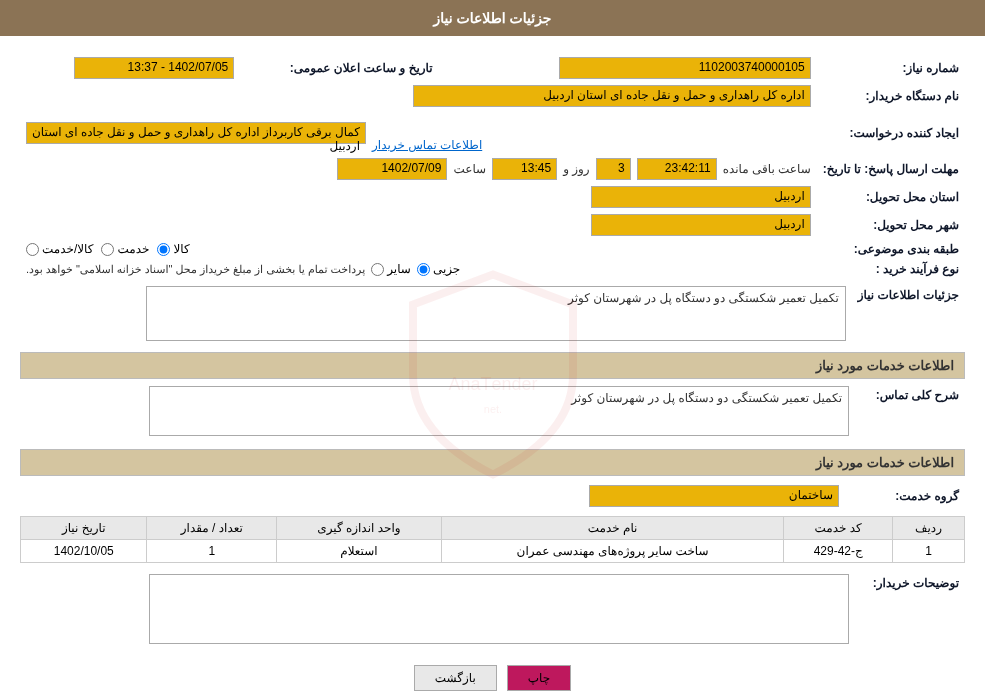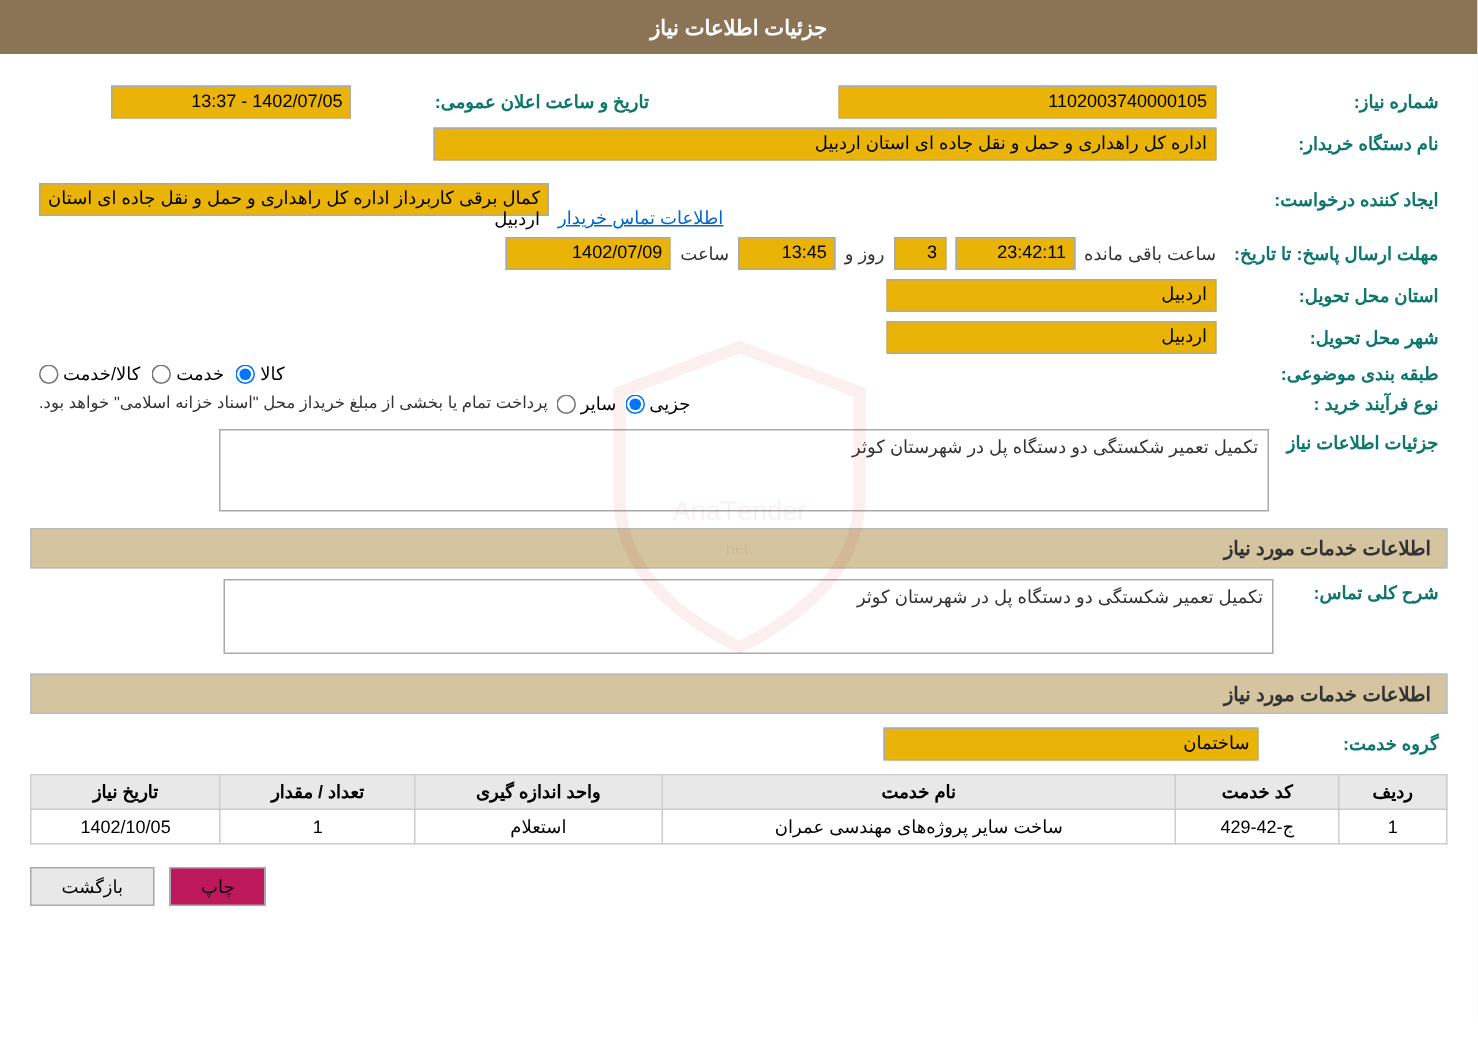--- a/index.html
+++ b/index.html
@@ -38,21 +38,21 @@
     .info-table {
       width: 100%;
       border-collapse: collapse;
     }
     .info-table td {
       padding: 3px 6px;
       vertical-align: middle;
     }
     .label-cell {
       text-align: right;
-      color: #0f766e;
+      color: #0f172a;
       white-space: nowrap;
       width: 120px;
       font-weight: bold;
     }
     .value-cell {
       text-align: right;
     }
     .input-box {
       border: 1px solid #aaa;
       background: #eab308;
@@ -89,21 +89,21 @@
       display: flex;
       align-items: center;
       gap: 3px;
       flex-direction: row-reverse;
     }
     .radio-item input[type=radio] {
       margin: 0;
     }
     .purchase-type-row {
       display: flex;
-      align-items: flex-start;
+      align-items: center;
       gap: 6px;
       flex-direction: row-reverse;
     }
     .purchase-note {
       color: #333;
       font-size: 11px;
     }
     .textarea-box {
       width: 100%;
       height: 60px;
@@ -115,32 +115,33 @@
       width: 100%;
       border-collapse: collapse;
       margin-top: 6px;
       border: 1px solid #ccc;
     }
     .services-table th {
       background: #e8e8e8;
       border: 1px solid #ccc;
       padding: 4px 8px;
       text-align: center;
-      font-weight: bold;
+      font-weight: normal;
     }
     .services-table td {
       border: 1px solid #ccc;
       padding: 4px 8px;
       text-align: center;
     }
     .services-table tr:nth-child(even) {
       background: #f9f9f9;
     }
     .bottom-buttons {
       display: flex;
+      justify-content: center;
       gap: 10px;
       margin: 15px 0;
       flex-direction: row-reverse;
     }
     .btn {
       padding: 5px 20px;
       font-size: 12px;
       cursor: pointer;
       border: 1px solid #aaa;
     }
@@ -191,21 +192,21 @@
         </td>
         <td style="width:40px;"></td>
         <td class="label-cell" style="width:auto;">تاریخ و ساعت اعلان عمومی:</td>
         <td class="value-cell">
           <div class="input-box date-input">1402/07/05 - 13:37</div>
         </td>
       </tr>
       <tr>
         <td class="label-cell">نام دستگاه خریدار:</td>
         <td colspan="4" class="value-cell">
-          <div class="input-box" style="width:522px;padding-left:28px;">اداره کل راهداری و حمل و نقل جاده ای استان اردبیل</div>
+          <div class="input-box" style="width:398px;padding-left:28px;">اداره کل راهداری و حمل و نقل جاده ای استان اردبیل</div>
         </td>
       </tr>
       <tr>
         <td class="label-cell">ایجاد کننده درخواست:</td>
         <td colspan="4" class="value-cell">
           <div class="row-flex" style="gap:6px; justify-content:flex-end; flex-direction:row;">
             <span class="link-text">اطلاعات تماس خریدار</span>
             <div class="input-box" style="width:340px;">کمال برقی کاربرداز اداره کل راهداری و حمل و نقل جاده ای استان اردبیل</div>
           </div>
         </td>
@@ -331,19 +332,29 @@
             <td>1</td>
             <td>ج-42-429</td>
             <td>ساخت سایر پروژه‌های مهندسی عمران</td>
             <td>استعلام</td>
             <td>1</td>
             <td>1402/10/05</td>
           </tr>
         </tbody>
     </table>
 
+    <table class="info-table" style="margin-top:8px;">
+      <tbody>
+          <tr>
+        <td class="label-cell" style="vertical-align:top; padding-top:5px; width:110px;">توضیحات خریدار:</td>
+        <td class="value-cell">
+          <textarea class="textarea-box" style="width: 700px; height: 70px;"></textarea>
+        </td>
+      </tr>
+    </tbody>
+      </table>
 
     <div class="bottom-buttons">
       <button class="btn btn-back">بازگشت</button>
       <button class="btn btn-print">چاپ</button>
     </div>
   </div>
 </div>
 
 </body></html>

